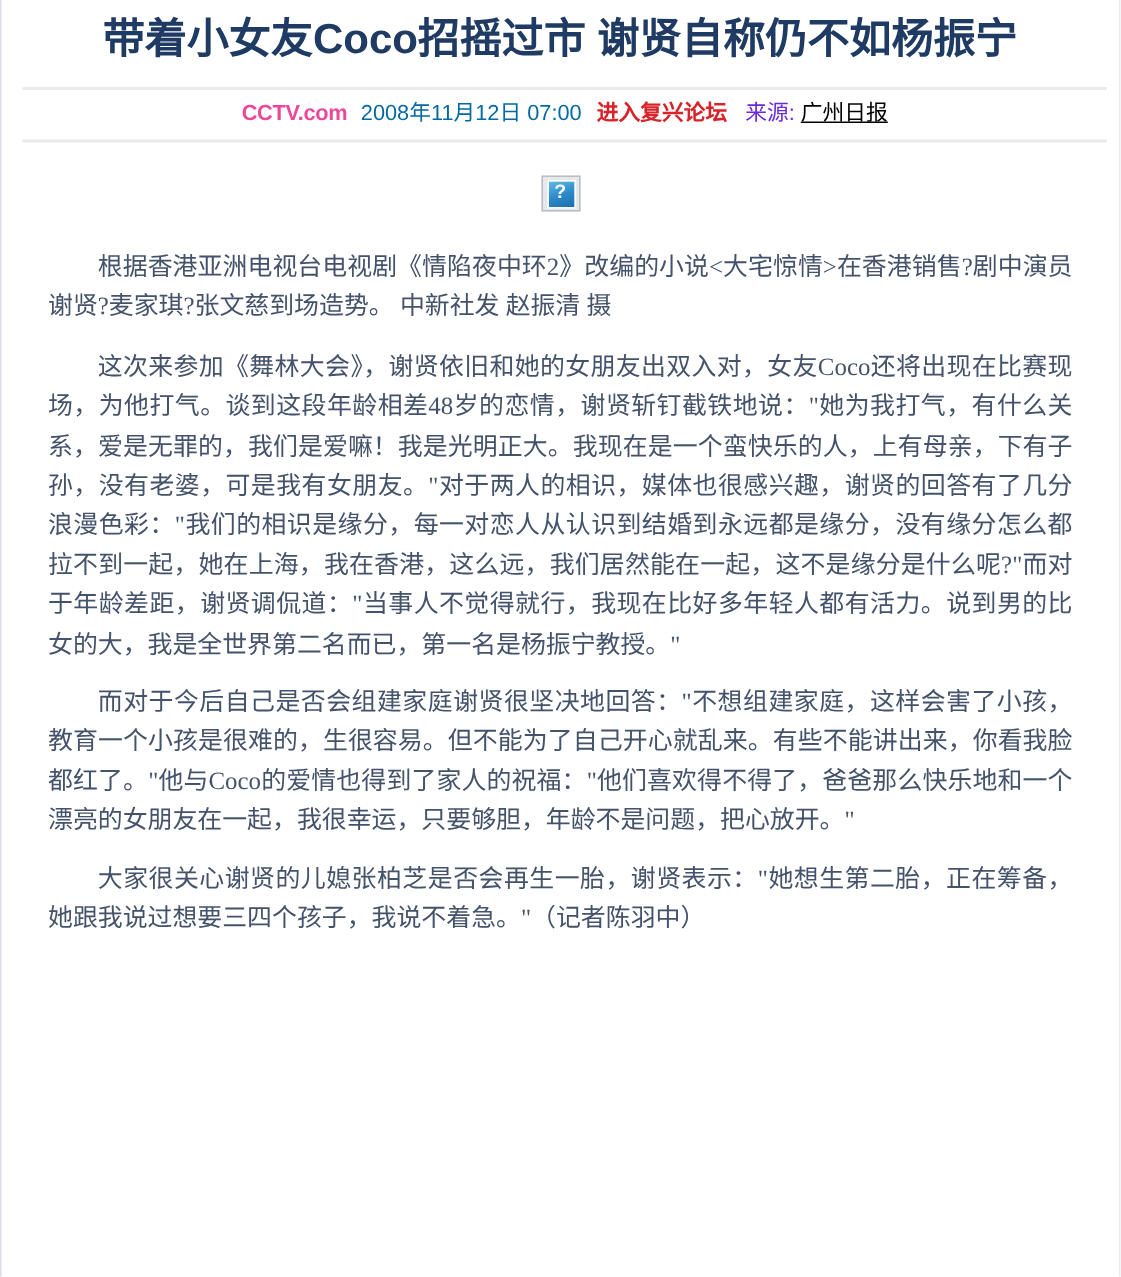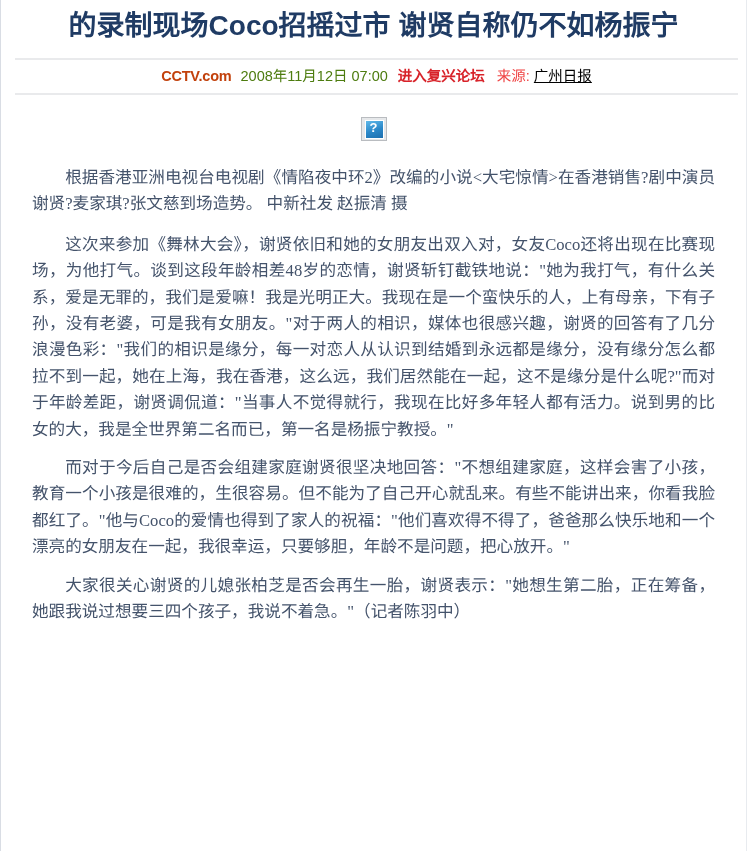--- a/index.html
+++ b/index.html
@@ -48,37 +48,37 @@
     padding: 6px 0 7px 0;
     text-align: center;
   }
   .byline {
     font-family: "Liberation Sans", "DejaVu Sans", sans-serif;
     font-size: 14.5px;
     line-height: 20px;
     white-space: nowrap;
   }
   .byline .src-brand {
-    color: #c2410c;
+    color: #ec4899;
     font-weight: bold;
     letter-spacing: -0.2px;
     text-align: center;
   }
   .byline .datetime {
-    color: #4d7c0f;
+    color: #0369a1;
     margin-left: 9px;
   }
   .byline .forum-link {
     color: #d8232a;
     font-weight: bold;
     margin-left: 10px;
     cursor: pointer;
   }
   .byline .source-label {
-    color: #ef4444;
+    color: #6d28d9;
     margin-left: 12px;
   }
   .byline .source-name {
     color: #000000;
     text-decoration: underline;
   }
 
   
   .topic-line {
     margin: 12px 0 0 13px;
@@ -153,21 +153,21 @@
     line-height: 24px;
     color: #2f3b4e;
   }
 </style>
 </head>
 <body>
 
 <div class="page">
 
   <h1 class="headline">
-    <span>的录制现场</span><span>Coco</span><span>招摇过市 谢贤自称仍不如杨振宁</span>
+    <span>带着小女友</span><span>Coco</span><span>招摇过市 谢贤自称仍不如杨振宁</span>
   </h1>
 
   <div class="byline-wrap">
     <div class="byline">
       <span class="src-brand">CCTV.com</span><span class="datetime">2008年11月12日 07:00</span><span class="forum-link">进入复兴论坛</span><span class="source-label">来源:</span> <span class="source-name">广州日报</span>
     </div>
   </div>
 
 
   <div class="figure-row">

